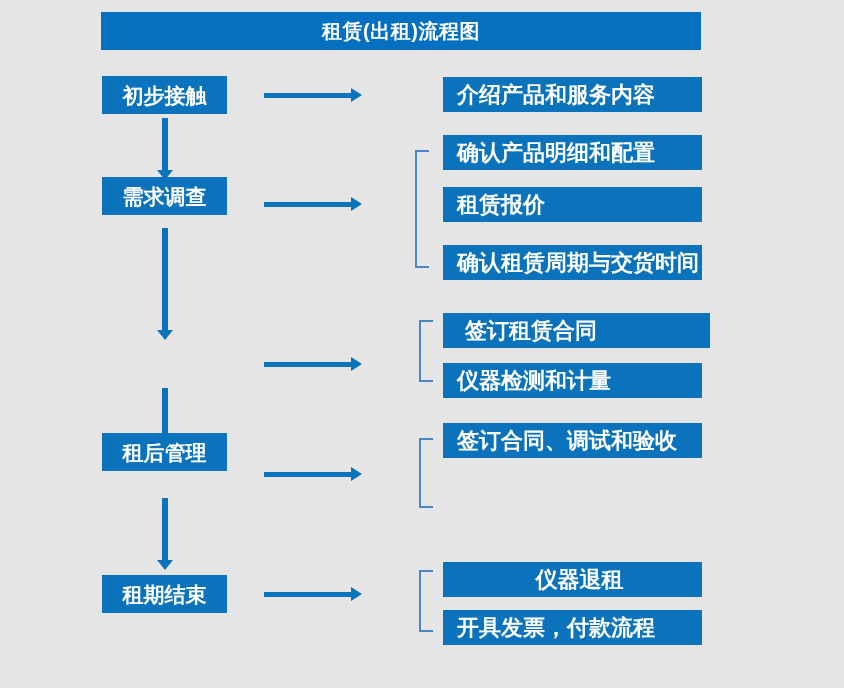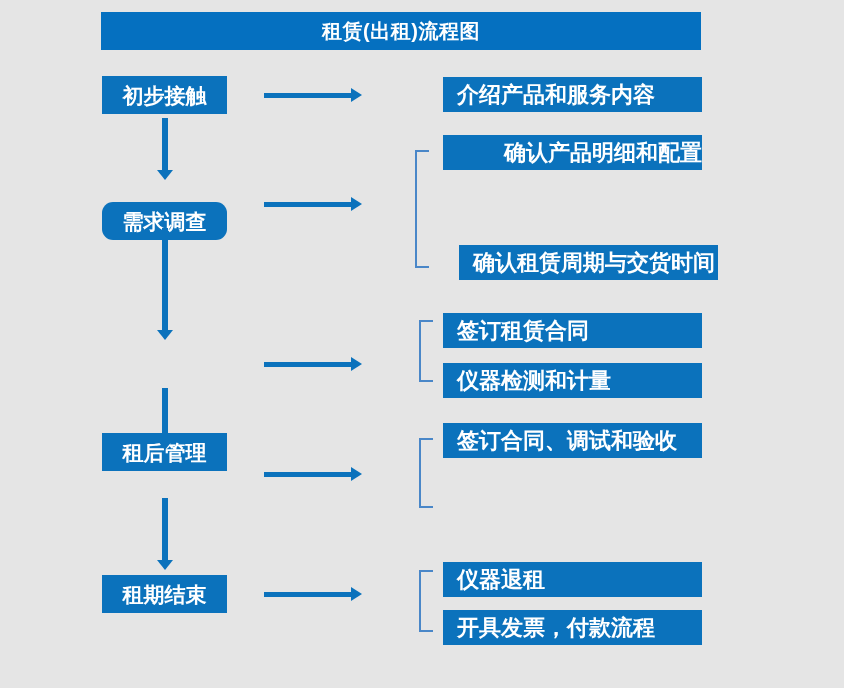--- a/index.html
+++ b/index.html
@@ -134,21 +134,21 @@
 
 <div id="canvas">
 
   <div class="title-bar">
     <span class="title-text">租赁(出租)流程图</span>
   </div>
 
   <div class="stage-box" style="top:76px;">
     <span class="stage-text">初步接触</span>
   </div>
-  <div class="stage-box" style="top:202px;border-radius:11px;">
+  <div class="stage-box" style="top:177px;">
     <span class="stage-text">需求调查</span>
   </div>
   <div class="stage-box" style="top:433px;">
     <span class="stage-text">租后管理</span>
   </div>
   <div class="stage-box" style="top:575px;">
     <span class="stage-text">租期结束</span>
   </div>
 
   <div class="v-arrow" style="left:157px; top:118px; height:62px;">
@@ -190,35 +190,38 @@
   </div>
 
   <div class="bracket" style="left:415px; top:150px; height:118px;"></div>
   <div class="bracket" style="left:419px; top:320px; height:62px;"></div>
   <div class="bracket" style="left:419px; top:438px; height:70px;"></div>
   <div class="bracket" style="left:419px; top:570px; height:62px;"></div>
 
   <div class="detail-box" style="top:77px;">
     <span class="detail-text">介绍产品和服务内容</span>
   </div>
-  <div class="detail-box" style="top:135px;justify-content:flex-end;">
+  <div class="detail-box" style="top:135px;">
     <span class="detail-text">确认产品明细和配置</span>
   </div>
-  <div class="detail-box" style="top:245px;margin-left:16px;">
+  <div class="detail-box" style="top:187px;">
+    <span class="detail-text">租赁报价</span>
+  </div>
+  <div class="detail-box" style="top:245px;">
     <span class="detail-text">确认租赁周期与交货时间</span>
   </div>
-  <div class="detail-box" style="top:313px;">
+  <div class="detail-box" style="top:313px;padding-left:8px;">
     <span class="detail-text">签订租赁合同</span>
   </div>
   <div class="detail-box" style="top:363px;">
     <span class="detail-text">仪器检测和计量</span>
   </div>
   <div class="detail-box" style="top:423px;">
     <span class="detail-text">签订合同、调试和验收</span>
   </div>
-  <div class="detail-box" style="top:562px;">
+  <div class="detail-box" style="top:562px;justify-content:center;">
     <span class="detail-text">仪器退租</span>
   </div>
   <div class="detail-box" style="top:610px;">
     <span class="detail-text">开具发票，付款流程</span>
   </div>
 
 </div>
 
 </body></html>

